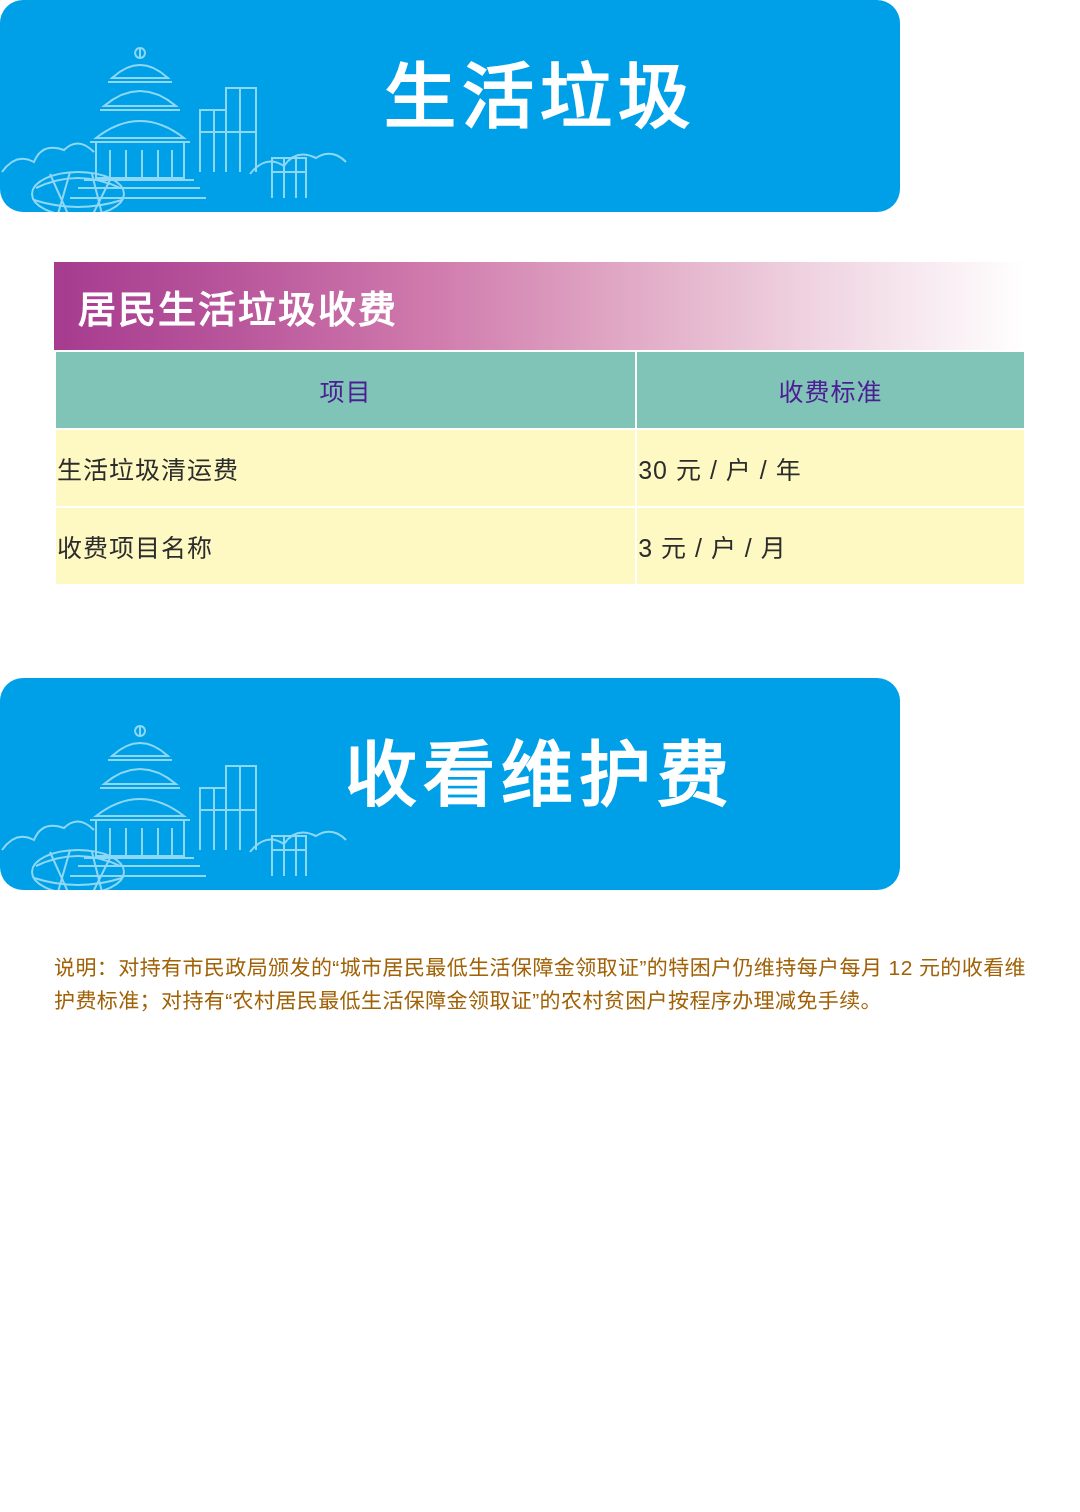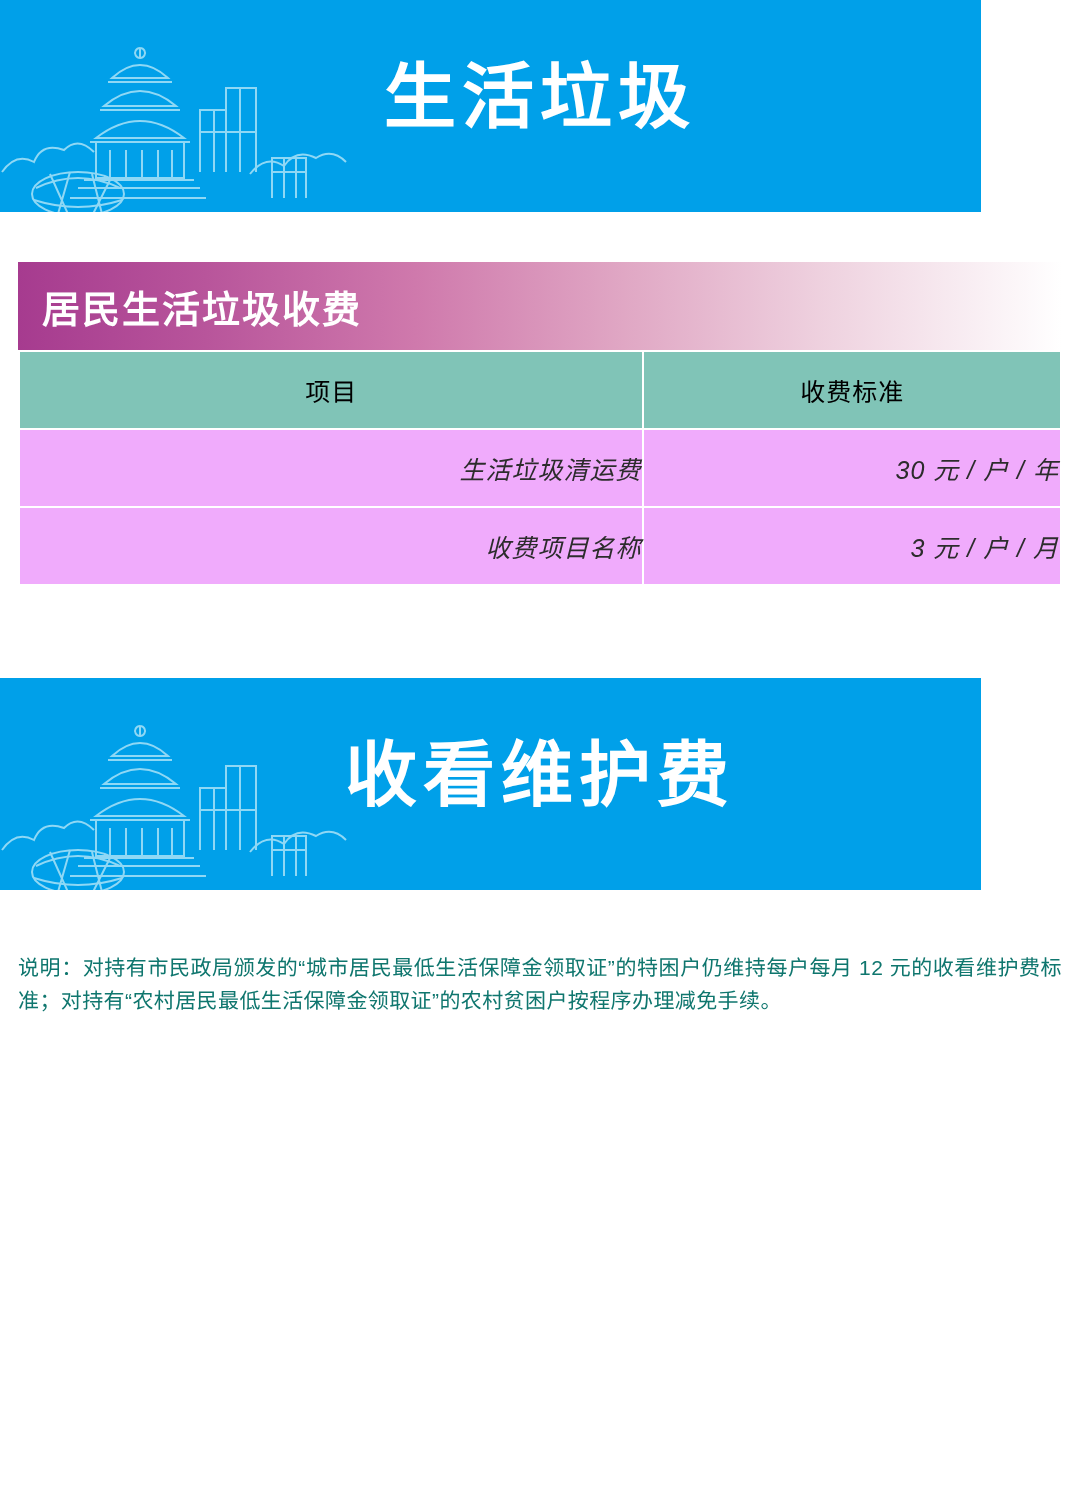--- a/index.html
+++ b/index.html
@@ -18,24 +18,25 @@
 
   .page {
     position: relative;
     width: 1080px;
     height: 1512px;
   }
 
   
   .banner {
     position: relative;
-    width: 981px;
+    width: 900px;
     height: 212px;
     background: #00A0E9;
     overflow: hidden;
+    border-radius: 23px;
   }
   .banner.second {
     height: 212px;
   }
   .banner-title {
     position: absolute;
     left: 0;
     top: 0;
     width: 1080px;
     height: 212px;
@@ -54,21 +55,21 @@
     position: absolute;
     left: 0;
     bottom: 0;
     width: 360px;
     height: 190px;
     pointer-events: none;
   }
 
   
   .section {
-    padding: 0 18px;
+    padding: 0 54px;
     box-sizing: border-box;
   }
 
   .section-header {
     height: 88px;
     display: flex;
     align-items: center;
     padding-left: 24px;
     box-sizing: border-box;
     background: linear-gradient(to right, #a63b8f 0%, #b8559b 18%, #cf79ac 38%, #e0a7c4 58%, #efd3e0 78%, #ffffff 100%);
@@ -82,42 +83,41 @@
 
   
   table.fee {
     width: 100%;
     border-collapse: separate;
     border-spacing: 2px;
     table-layout: fixed;
   }
   table.fee th {
     background: #80c4b7;
-    color: #000000;
+    color: #4c1d95;
     font-weight: normal;
     font-size: 25px;
     height: 74px;
     text-align: center;
     letter-spacing: 1px;
   }
   table.fee td {
-    background: #f0abfc;
+    background: #fef9c3;
     color: #2c2c2c;
     font-size: 25px;
     height: 74px;
-    text-align: right;
+    text-align: left;
     letter-spacing: 1px;
-    font-style: italic;
   }
 
   .note {
     margin-top: 12px;
     font-size: 21px;
     line-height: 1.55;
-    color: #0f766e;
+    color: #a16207;
     letter-spacing: 0.4px;
     text-align: justify;
   }
 
   .gap-1 { height: 50px; }
   .gap-2 { height: 92px; }
 </style>
 </head>
 <body>
 

